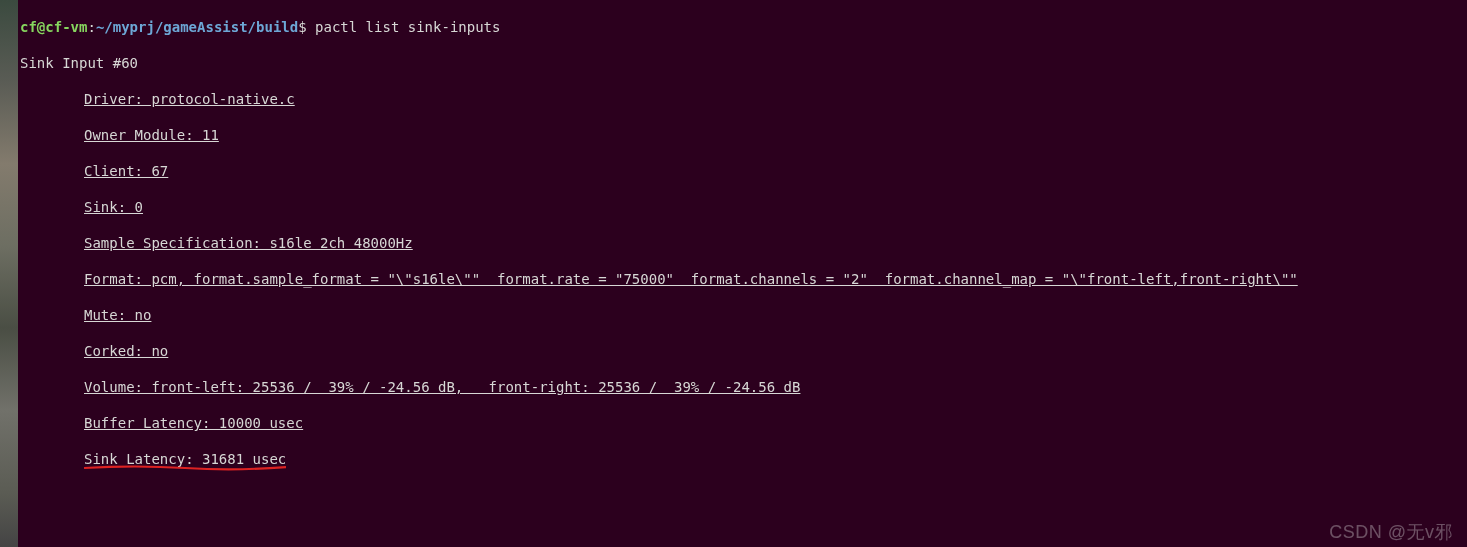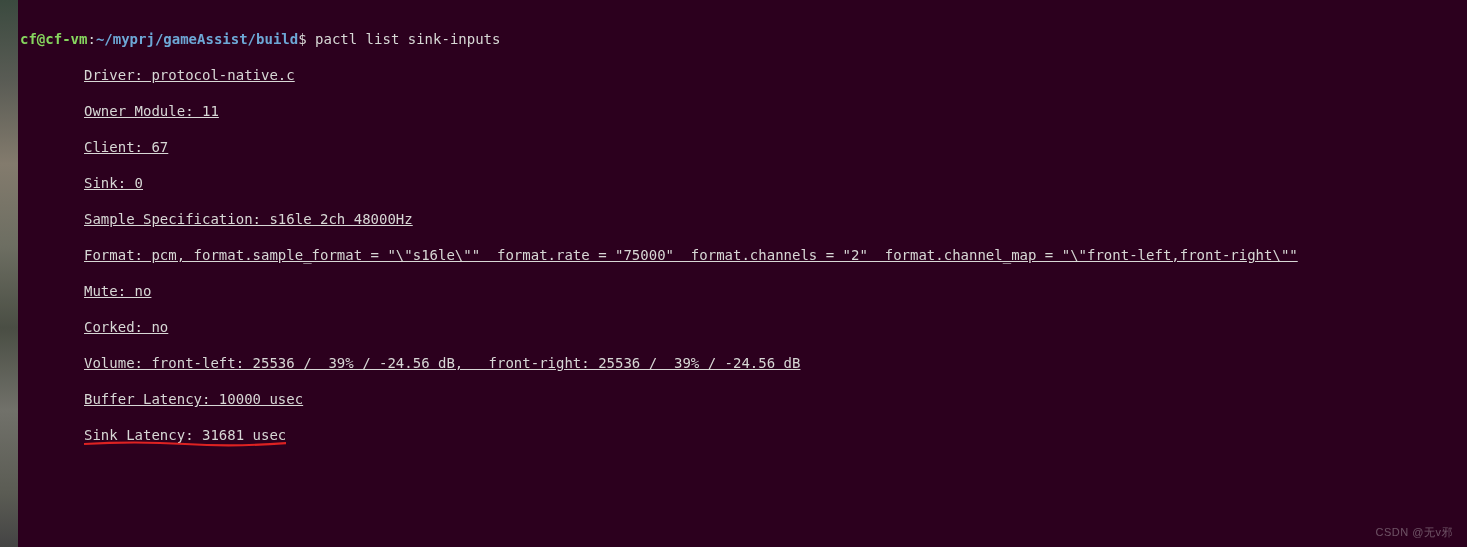--- a/index.html
+++ b/index.html
@@ -15,50 +15,51 @@
     color:#d7d7d5;
     position:relative;
   }
   
   .left-strip{
     position:absolute;left:0;top:0;width:18px;height:100%;
     background:linear-gradient(180deg,#3b4a3f 0%,#5a5c55 15%,#837b6d 30%,#6d6e62 45%,#4a4e44 60%,#71716a 75%,#5b5c54 90%,#444 100%);
   }
   .term{
     position:absolute;left:18px;top:0;right:0;bottom:0;
-    padding:12px 0 0 2px;
+    padding:0 0 0 2px;
     white-space:pre;
   }
   .prompt-user{color:#87d75f;font-weight:bold;}
   .prompt-colon{color:#d7d7d5;}
   .prompt-path{color:#6da7d6;font-weight:bold;}
   .prompt-dollar{color:#d7d7d5;}
   .cmd{color:#d7d7d5;}
   .indent1{padding-left:64px;display:block;text-decoration:underline;}
   .line{display:block;}
   .underline-wrap{position:relative;display:inline-block;}
   .red-underline{
     position:absolute;left:0;right:0;bottom:-3px;height:6px;
     pointer-events:none;
   }
   .red-underline svg{width:100%;height:100%;display:block;}
   .watermark{
     position:absolute;right:14px;bottom:6px;
     color:rgba(230,230,230,0.35);
-    font-family:sans-serif;font-size:11px;
+    font-family:sans-serif;font-size:18px;
     letter-spacing:0.5px;
   }
 </style>
 </head>
 <body>
 
 <div class="left-strip"></div>
 
 <div class="term">
 <span class="line"><span class="prompt-user">cf@cf-vm</span><span class="prompt-colon">:</span><span class="prompt-path">~/myprj/gameAssist/build</span><span class="prompt-dollar">$ </span><span class="cmd">pactl list sink-inputs</span></span>
+<span class="line">Sink Input #60</span>
 <span class="line indent1">Driver: protocol-native.c</span>
 <span class="line indent1">Owner Module: 11</span>
 <span class="line indent1">Client: 67</span>
 <span class="line indent1">Sink: 0</span>
 <span class="line indent1">Sample Specification: s16le 2ch 48000Hz</span>
 <span class="line indent1">Format: pcm, format.sample_format = "\"s16le\""  format.rate = "75000"  format.channels = "2"  format.channel_map = "\"front-left,front-right\""</span>
 <span class="line indent1">Mute: no</span>
 <span class="line indent1">Corked: no</span>
 <span class="line indent1">Volume: front-left: 25536 /  39% / -24.56 dB,   front-right: 25536 /  39% / -24.56 dB</span>
 <span class="line indent1">Buffer Latency: 10000 usec</span>

